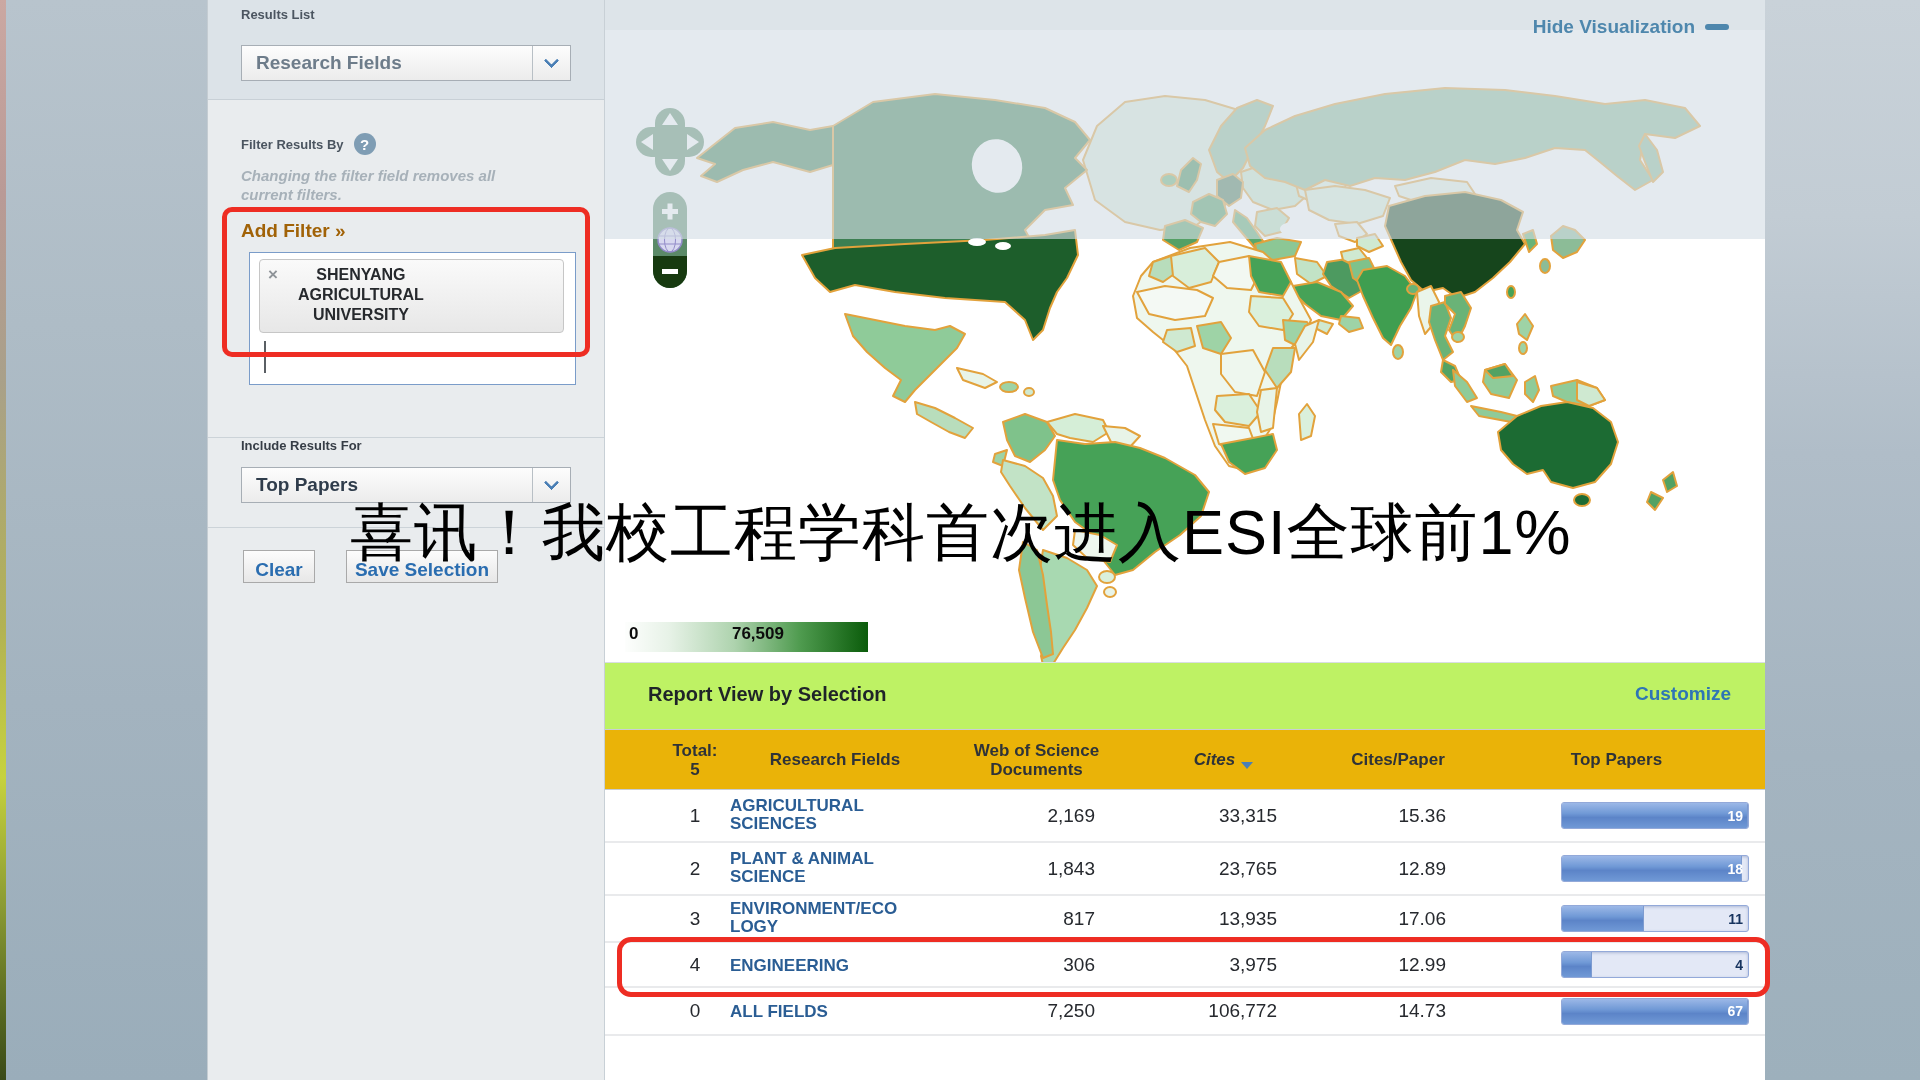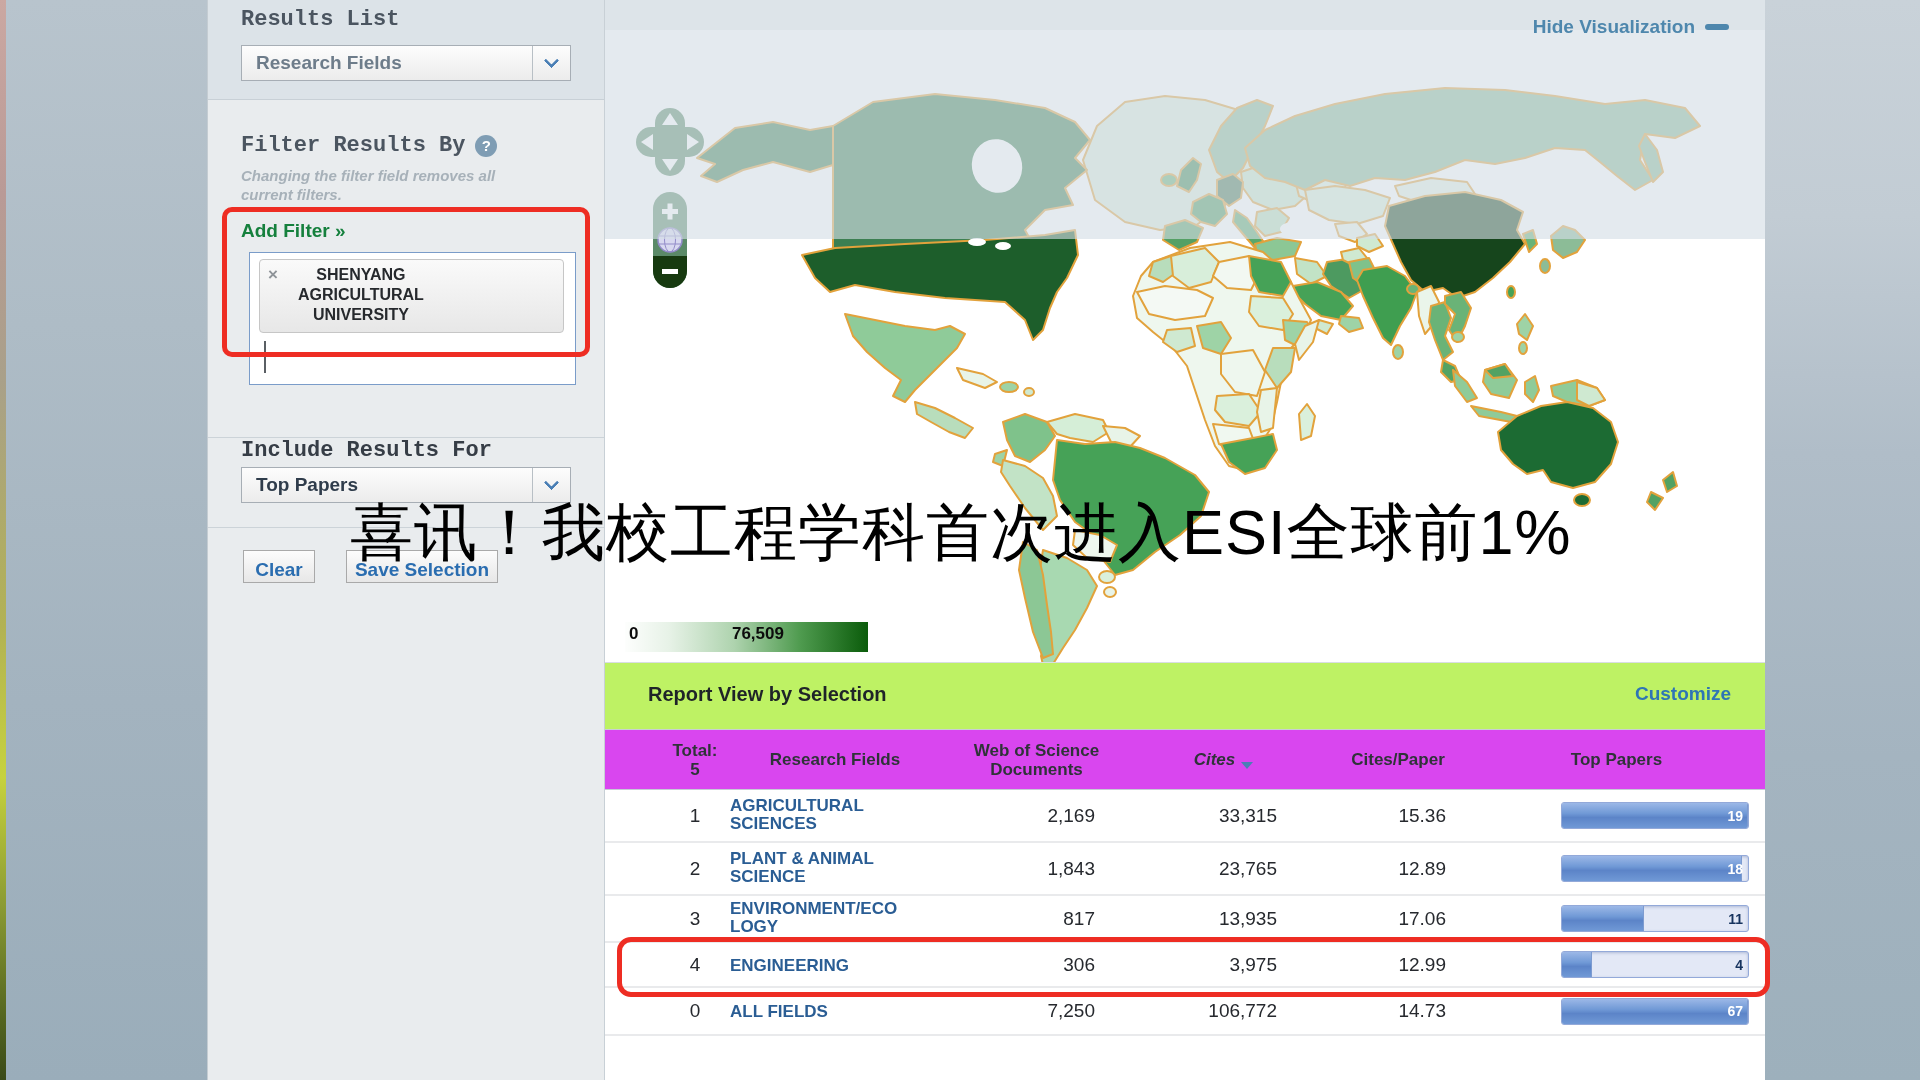--- a/index.html
+++ b/index.html
@@ -21,42 +21,42 @@
     position:absolute; left:1765px; top:0; width:155px; height:1080px;
     background:linear-gradient(180deg,#c9d2d9 0%,#c2ccd4 20%,#b0bdc8 42%,#a4b4c0 70%,#9db0bc 100%);
   }
 
   
   .sidebar {
     position:absolute; left:207px; top:0; width:398px; height:1080px;
     background:#e9ecee; border-left:1px solid #c4ccd2; border-right:1px solid #c8d0d6;
   }
   .sb-top { position:absolute; left:0; top:0; width:100%; height:100px; background:#dce3e8; border-bottom:1px solid #c8d0d6; }
-  .sb-label { font-size:22px; font-weight:bold; color:#4b5560;font-family:Liberation Mono, monospace; }
+  .sb-label { font-size:13px; font-weight:bold; color:#4b5560; }
   .sb-label.dark { color:#363d46; }
   #results-list-label { position:absolute; left:33px; top:7px; }
   .dropdown {
     position:absolute; left:33px; width:330px; height:36px;
     background:linear-gradient(180deg,#fdfdfd,#ececec);
     border:1px solid #a7aeb5; display:flex; align-items:center;
   }
   .dropdown .dd-text { padding-left:14px; font-size:19px; font-weight:bold; }
   .dropdown .dd-btn {
     margin-left:auto; width:38px; height:100%; border-left:1px solid #b8bfc5;
     display:flex; align-items:center; justify-content:center;
   }
   .chev { width:11px; height:11px; border-right:3px solid #4a7fb5; border-bottom:3px solid #4a7fb5; transform:rotate(45deg) translate(-2px,-2px); border-radius:1px; }
   #dd-results { top:45px; } #dd-results .dd-text { color:#6d7c8a; }
   #dd-include { top:467px; } #dd-include .dd-text { color:#2f3c4b; }
 
   #filter-by-row { position:absolute; left:33px; top:133px; display:flex; align-items:center; gap:10px; }
   .help-icon { width:22px; height:22px; border-radius:50%; background:#7f9db4; color:#fff; font-size:15px; font-weight:bold; display:flex; align-items:center; justify-content:center; }
   #filter-note { position:absolute; left:33px; top:166px; width:310px; font-size:15px; font-weight:bold; font-style:italic; color:#a7b1b9; line-height:19px; }
 
-  #add-filter { position:absolute; left:33px; top:220px; font-size:19px; font-weight:bold; color:#15803d; }
+  #add-filter { position:absolute; left:33px; top:220px; font-size:19px; font-weight:bold; color:#a16207; }
   .filter-box { position:absolute; left:41px; top:252px; width:327px; height:133px; background:#fff; border:1px solid #7a9cc9; }
   .filter-tag {
     position:absolute; left:9px; top:6px; width:305px; height:74px;
     background:linear-gradient(180deg,#fafafa,#e7e7e7); border:1px solid #c6c6c6; border-radius:4px;
     display:flex; padding:5px 8px; gap:8px;
   }
   .tag-x { color:#8e9398; font-size:17px; font-weight:bold; line-height:20px; }
   .tag-text { font-size:16px; font-weight:bold; color:#26292d; line-height:20px; width:150px;text-align:center; }
   .caret-line { position:absolute; left:14px; top:88px; width:2px; height:32px; background:#5a5f64; }
 
@@ -92,21 +92,21 @@
   }
   .scale-bar .s-min { position:absolute; left:4px; top:2px; font-size:17px; font-weight:bold; color:#0c0c0c; }
   .scale-bar .s-max { position:absolute; left:50%; transform:translateX(-28%); top:2px; font-size:17px; font-weight:bold; color:#0c0c0c; }
 
   
   .report-head { position:absolute; left:0; top:662px; width:100%; height:68px; background:#bef264; border-top:1px solid #d9dee2; border-bottom:1px solid #c9ced6; }
   #report-title { position:absolute; left:43px; top:20px; font-size:20px; font-weight:bold; color:#1f2428; }
   #customize { position:absolute; right:34px; top:20px; font-size:19px; font-weight:bold; color:#2e75b5; }
 
   .rtable { position:absolute; left:0; top:730px; width:100%; }
-  .thead { display:grid; grid-template-columns:55px 70px 210px 193px 181px 168px 1fr; background:#d946ef; height:60px; border-bottom:1px solid #c6ccd4; align-items:center; }
+  .thead { display:grid; grid-template-columns:55px 70px 210px 193px 181px 168px 1fr; background:#eab308; height:60px; border-bottom:1px solid #c6ccd4; align-items:center; }
   .thead .h { font-size:17px; font-weight:bold; color:#2f3338; text-align:center; line-height:19px; }
   .h-cites { color:#4a7fb5; display:flex; align-items:flex-end; justify-content:center; gap:6px;font-style:italic; }
   .tri-down { width:0; height:0; border-left:6px solid transparent; border-right:6px solid transparent; border-top:7px solid #4a7fb5; }
 
   .trow { display:grid; grid-template-columns:55px 70px 210px 193px 181px 168px 1fr; align-items:center; background:#fff; border-bottom:2px solid #e9eaec; }
   .c { font-size:19px; color:#26292e; }
   .rank { text-align:center; }
   .fieldcell a { font-size:17px; font-weight:bold; color:#2a5d94; text-decoration:none; display:inline-block; width:168px; line-height:18px; overflow-wrap:anywhere; }
   .num { text-align:right; }
   .barcell { display:flex; justify-content:flex-end; padding-right:16px; }

